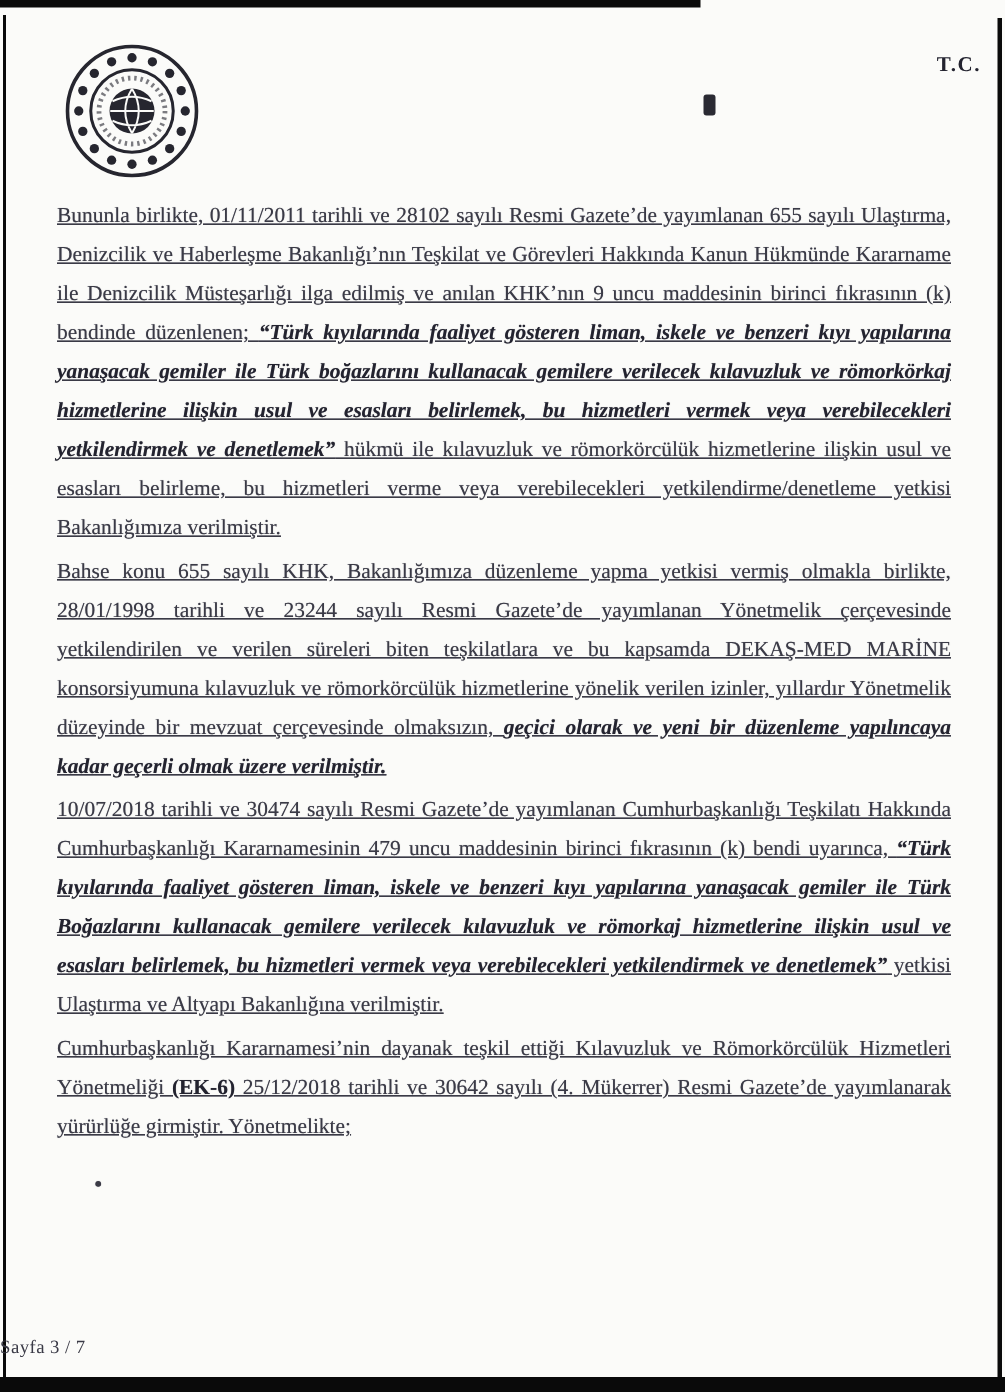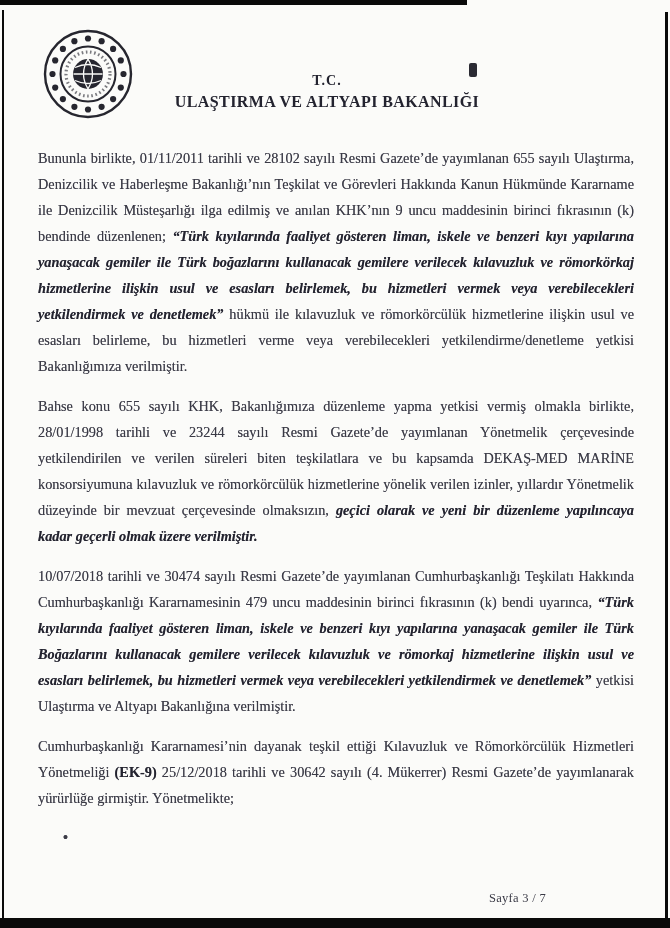--- a/index.html
+++ b/index.html
@@ -23,41 +23,41 @@
   
   .scan-top{position:absolute;left:0;top:0;width:467px;height:5px;background:var(--edge);}
   .scan-bottom{position:absolute;left:0;bottom:0;width:670px;height:10px;background:var(--edge);}
   .scan-left{position:absolute;left:2px;top:10px;width:2px;height:908px;background:var(--edge);}
   .scan-right{position:absolute;right:2px;top:12px;width:3px;height:916px;background:var(--edge);}
   .scan-blob{position:absolute;left:469px;top:63px;width:8px;height:14px;background:#2a2a33;border-radius:2px;}
 
   
   .letterhead{position:absolute;top:26px;left:0;width:670px;height:100px;}
   .emblem{position:absolute;left:42px;top:2px;width:92px;height:92px;}
-  .head-text{position:absolute;left:0;top:10px;width:654px;text-align:center;color:var(--ink-strong);margin-top:37px;}
+  .head-text{position:absolute;left:0;top:10px;width:654px;text-align:right;color:var(--ink-strong);}
   .republic{font-size:14px;font-weight:700;letter-spacing:1px;}
   .ministry{font-size:16px;font-weight:700;letter-spacing:.4px;margin-top:4px;}
 
   
   .doc-body{
     position:absolute;top:131px;left:38px;width:596px;
     font-size:14.3px;line-height:26px;text-align:justify;
     text-shadow:0 0 .5px rgba(40,40,55,.55);
   }
-  .para{margin:14px 0 3px 0;}
+  .para{margin:0 0 3px 0;text-decoration:underline;}
   .seg-normal{font-weight:400;font-style:normal;}
   .seg-bold{font-weight:700;color:var(--ink-strong);}
   .seg-bold-italic{font-weight:700;font-style:italic;color:var(--ink-strong);}
   .bullet{position:relative;padding-left:47px;margin-top:13px;}
   .bullet-marker{position:absolute;left:25px;top:0;font-weight:700;}
 
   
   .page-footer{
     position:absolute;left:0;bottom:22px;width:546px;
-    text-align:right;font-size:12.5px;color:var(--ink);
+    text-align:left;font-size:12.5px;color:var(--ink);
     letter-spacing:.3px;
   }
 </style>
 </head>
 <body>
 
 <div class="page">
 
   <div class="scan-top"></div>
   <div class="scan-bottom"></div>
@@ -88,30 +88,29 @@
       </g>
       <circle cx="46" cy="46" r="27.5" fill="none" stroke="#26262f" stroke-width="2"></circle>
       <circle cx="46" cy="46" r="22" fill="none" stroke="#26262f" stroke-width="3.2" stroke-dasharray="1.6 2.6" opacity=".6"></circle>
       <g>
         <circle cx="46" cy="46" r="15" fill="#26262f"></circle>
         <path d="M31.5 46 H60.5 M33 39.5 Q46 33.5 59 39.5 M33 52.5 Q46 58.5 59 52.5 M46 31.2 Q37 46 46 60.8 M46 31.2 Q55 46 46 60.8" fill="none" stroke="#fbfbf9" stroke-width="1.3"></path>
       </g>
     </svg>
     <div class="head-text">
       <div class="republic">T.C.</div>
-      <div class="ministry">ULAŞTIRMA VE ALTYAPI BAKANLIĞI</div>
     </div>
   </header>
 
   <main class="doc-body">
     <div>
         <div class="para"><span class="seg-normal">Bununla birlikte, 01/11/2011 tarihli ve 28102 sayılı Resmi Gazete’de yayımlanan 655 sayılı Ulaştırma, Denizcilik ve Haberleşme Bakanlığı’nın Teşkilat ve Görevleri Hakkında Kanun Hükmünde Kararname ile Denizcilik Müsteşarlığı ilga edilmiş ve anılan KHK’nın 9 uncu maddesinin birinci fıkrasının (k) bendinde düzenlenen; </span><span class="seg-bold-italic">“Türk kıyılarında faaliyet gösteren liman, iskele ve benzeri kıyı yapılarına yanaşacak gemiler ile Türk boğazlarını kullanacak gemilere verilecek kılavuzluk ve römorkörkaj hizmetlerine ilişkin usul ve esasları belirlemek, bu hizmetleri vermek veya verebilecekleri yetkilendirmek ve denetlemek”</span><span class="seg-normal"> hükmü ile kılavuzluk ve römorkörcülük hizmetlerine ilişkin usul ve esasları belirleme, bu hizmetleri verme veya verebilecekleri yetkilendirme/denetleme yetkisi Bakanlığımıza verilmiştir.</span></div>
         <div class="para"><span class="seg-normal">Bahse konu 655 sayılı KHK, Bakanlığımıza düzenleme yapma yetkisi vermiş olmakla birlikte, 28/01/1998 tarihli ve 23244 sayılı Resmi Gazete’de yayımlanan Yönetmelik çerçevesinde yetkilendirilen ve verilen süreleri biten teşkilatlara ve bu kapsamda DEKAŞ-MED MARİNE konsorsiyumuna kılavuzluk ve römorkörcülük hizmetlerine yönelik verilen izinler, yıllardır Yönetmelik düzeyinde bir mevzuat çerçevesinde olmaksızın, </span><span class="seg-bold-italic">geçici olarak ve yeni bir düzenleme yapılıncaya kadar geçerli olmak üzere verilmiştir.</span></div>
         <div class="para"><span class="seg-normal">10/07/2018 tarihli ve 30474 sayılı Resmi Gazete’de yayımlanan Cumhurbaşkanlığı Teşkilatı Hakkında Cumhurbaşkanlığı Kararnamesinin 479 uncu maddesinin birinci fıkrasının (k) bendi uyarınca, </span><span class="seg-bold-italic">“Türk kıyılarında faaliyet gösteren liman, iskele ve benzeri kıyı yapılarına yanaşacak gemiler ile Türk Boğazlarını kullanacak gemilere verilecek kılavuzluk ve römorkaj hizmetlerine ilişkin usul ve esasları belirlemek, bu hizmetleri vermek veya verebilecekleri yetkilendirmek ve denetlemek”</span><span class="seg-normal"> yetkisi Ulaştırma ve Altyapı Bakanlığına verilmiştir.</span></div>
-        <div class="para"><span class="seg-normal">Cumhurbaşkanlığı Kararnamesi’nin dayanak teşkil ettiği Kılavuzluk ve Römorkörcülük Hizmetleri Yönetmeliği </span><span class="seg-bold">(EK-9)</span><span class="seg-normal"> 25/12/2018 tarihli ve 30642 sayılı (4. Mükerrer) Resmi Gazete’de yayımlanarak yürürlüğe girmiştir. Yönetmelikte;</span></div>
+        <div class="para"><span class="seg-normal">Cumhurbaşkanlığı Kararnamesi’nin dayanak teşkil ettiği Kılavuzluk ve Römorkörcülük Hizmetleri Yönetmeliği </span><span class="seg-bold">(EK-6)</span><span class="seg-normal"> 25/12/2018 tarihli ve 30642 sayılı (4. Mükerrer) Resmi Gazete’de yayımlanarak yürürlüğe girmiştir. Yönetmelikte;</span></div>
         <div class="para bullet"><span class="bullet-marker">•</span></div>
       </div>
   </main>
 
   <footer class="page-footer">
     <span>Sayfa 3 / 7</span>
   </footer>
 
 </div>
 

